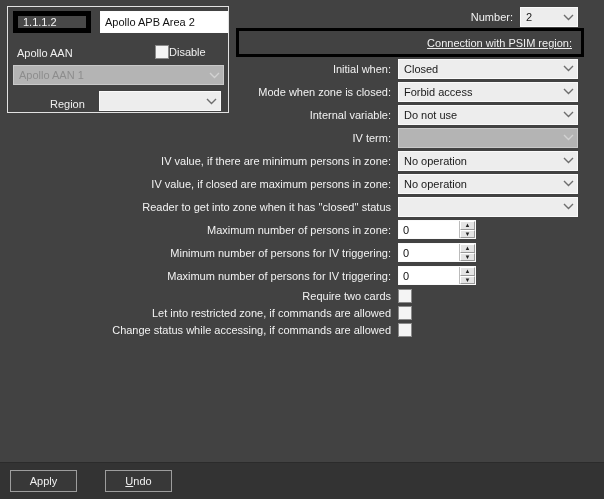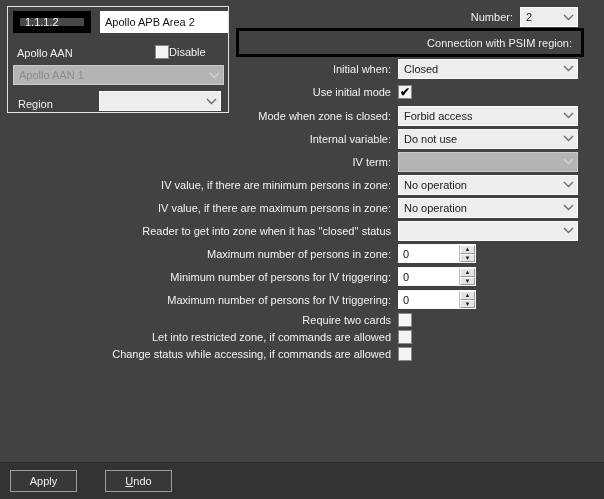--- a/index.html
+++ b/index.html
@@ -11,35 +11,35 @@
     background: #424242; color: #f0f0f0; overflow: hidden;
   }
 
   
   .groupbox {
     position: absolute; left: 7px; top: 6px; width: 222px; height: 107px;
     border: 1px solid #e2e2e2;
   }
   .id-field {
     position: absolute; left: 5px; top: 4px; width: 78px; height: 22px;
-    border: 7px solid #000000; background: #484848; color: #f5f5f5;
+    border: 5px solid #000000; background: #484848; color: #f5f5f5;
     display: flex; align-items: center; padding-left: 5px;
   }
   .name-field {
     position: absolute; left: 92px; top: 4px; width: 128px; height: 22px;
     background: #ffffff; border: 1px solid #fdfdfd;
   }
   .name-field input {
     width: 100%; height: 100%; border: 0; outline: none; background: transparent;
     font: inherit; color: #111; padding-left: 4px;
   }
   .aan-label { position: absolute; left: 9px; top: 40px; }
   .disable-wrap { position: absolute; left: 147px; top: 38px; display: flex; align-items: center; gap: 0; }
   .aan-dropdown { position: absolute; left: 5px; top: 58px; width: 211px; justify-content: center; }
-  .region-label { position: absolute; left: 0; top: 91px; padding-left: 10px; }
+  .region-label { position: absolute; left: 32px; top: 91px; padding-left: 10px; }
   .region-dropdown { position: absolute; left: 91px; top: 84px; width: 122px; }
 
   
   .dropdown {
     height: 20px; background: #ededed; border: 1px solid #fafafa;
     color: #1a1a1a; display: flex; align-items: center;
     padding: 0 3px 0 5px; overflow: hidden; white-space: nowrap;
   }
   .dropdown .dd-text { flex: 1 1 auto; overflow: hidden; }
   .dropdown .chev { flex: 0 0 auto; display: flex; align-items: center; color: #6e6e6e; }
@@ -78,21 +78,21 @@
   .row-number { height: 22px; }
   .row-number .control { width: 58px; flex: 0 0 58px; }
   .row-check { height: 17px; }
   .row-usemode { height: 24px; }
 
   .highlight-frame {
     display: flex; align-items: center; justify-content: flex-end;
     margin-left: auto; width: 348px; height: 29px;
     border: 3px solid #000; padding: 0 2px;
   }
-  .highlight-frame .flabel { margin-right: 7px; white-space: nowrap; }
+  .highlight-frame .flabel { margin-right: 7px; white-space: nowrap; text-decoration: underline; }
   .highlight-frame .control { width: 180px; flex: 0 0 180px; margin-right: 0; }
 
   
   .footer {
     position: absolute; left: 0; bottom: 0; width: 604px; height: 37px;
     background: #333333; border-top: 1px solid #2b2b2b;
     display: flex; align-items: center; gap: 28px; padding-left: 10px;
   }
   .btn {
     min-width: 67px; height: 22px; background: #383838; border: 1px solid #9d9d9d;
@@ -160,28 +160,20 @@
       <div class="dropdown control">
         <span class="dd-text">Closed</span>
         <span class="chev">
           <svg width="11" height="7" viewBox="0 0 11 7">
               <polyline points="1,1 5.5,5.5 10,1" fill="none" stroke="currentColor" stroke-width="1.4"></polyline>
             </svg>
         </span>
       </div>
     </div>
 
-    <div class="frow row-usemode">
-      <span class="flabel">Use initial mode</span>
-      <div class="control-slot">
-        <span class="checkbox">
-          <span>✔</span>
-        </span>
-      </div>
-    </div>
 
     <div class="frow">
       <span class="flabel">Mode when zone is closed:</span>
       <div class="dropdown control">
         <span class="dd-text">Forbid access</span>
         <span class="chev">
           <svg width="11" height="7" viewBox="0 0 11 7">
               <polyline points="1,1 5.5,5.5 10,1" fill="none" stroke="currentColor" stroke-width="1.4"></polyline>
             </svg>
         </span>
@@ -218,21 +210,21 @@
         <span class="dd-text">No operation</span>
         <span class="chev">
           <svg width="11" height="7" viewBox="0 0 11 7">
               <polyline points="1,1 5.5,5.5 10,1" fill="none" stroke="currentColor" stroke-width="1.4"></polyline>
             </svg>
         </span>
       </div>
     </div>
 
     <div class="frow">
-      <span class="flabel">IV value, if there are maximum persons in zone:</span>
+      <span class="flabel">IV value, if closed are maximum persons in zone:</span>
       <div class="dropdown control">
         <span class="dd-text">No operation</span>
         <span class="chev">
           <svg width="11" height="7" viewBox="0 0 11 7">
               <polyline points="1,1 5.5,5.5 10,1" fill="none" stroke="currentColor" stroke-width="1.4"></polyline>
             </svg>
         </span>
       </div>
     </div>
 

